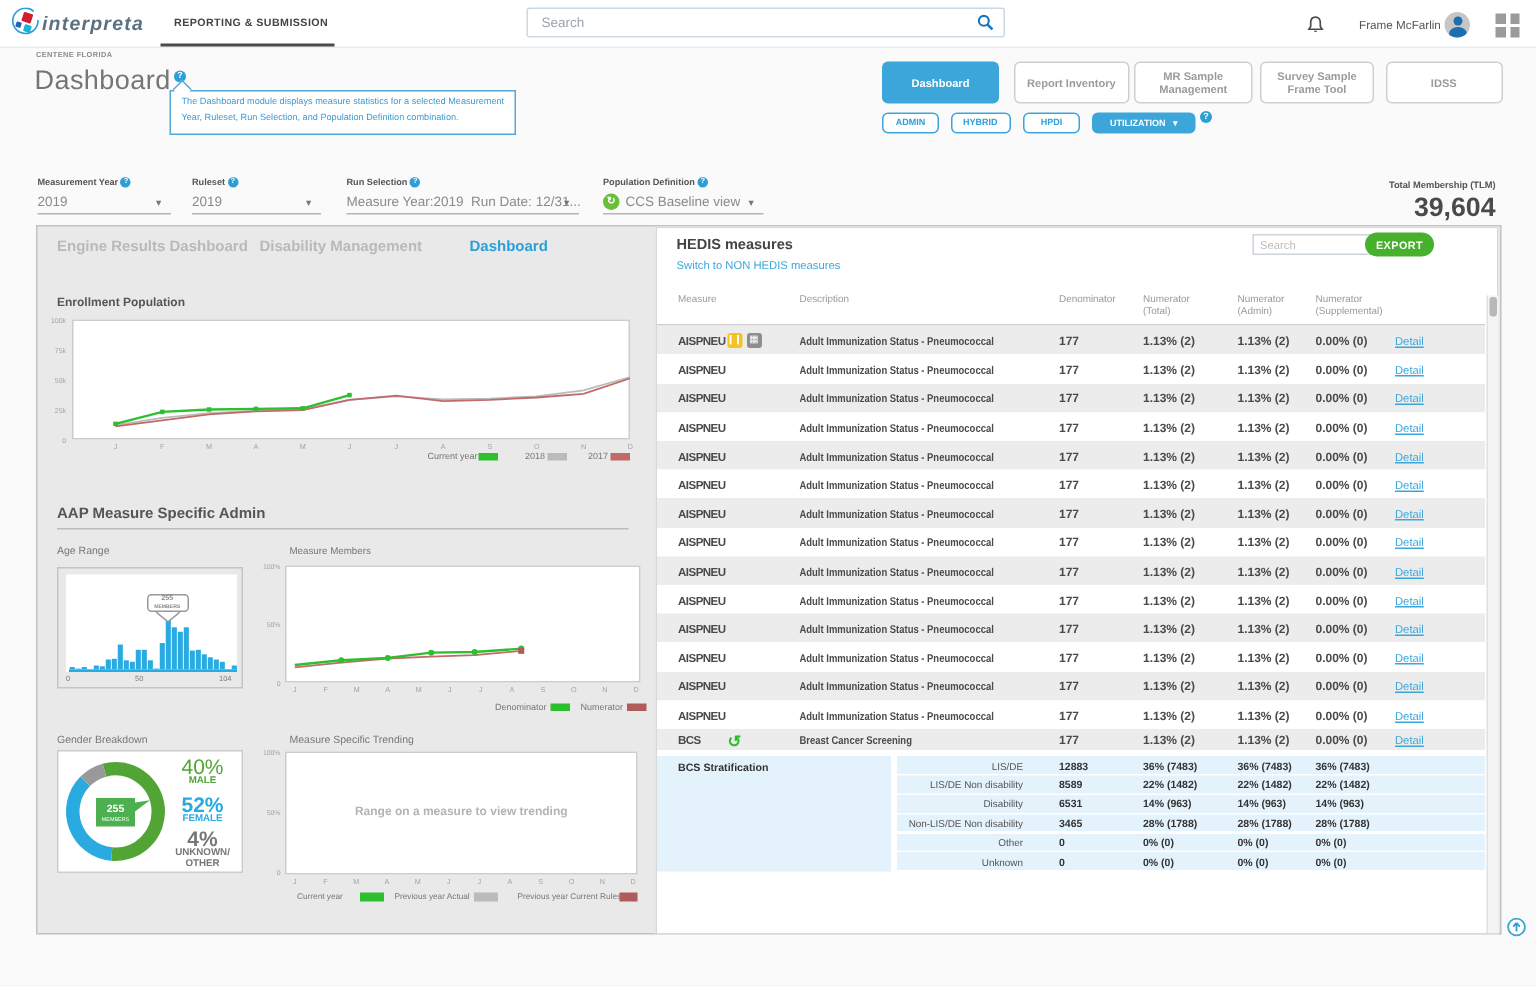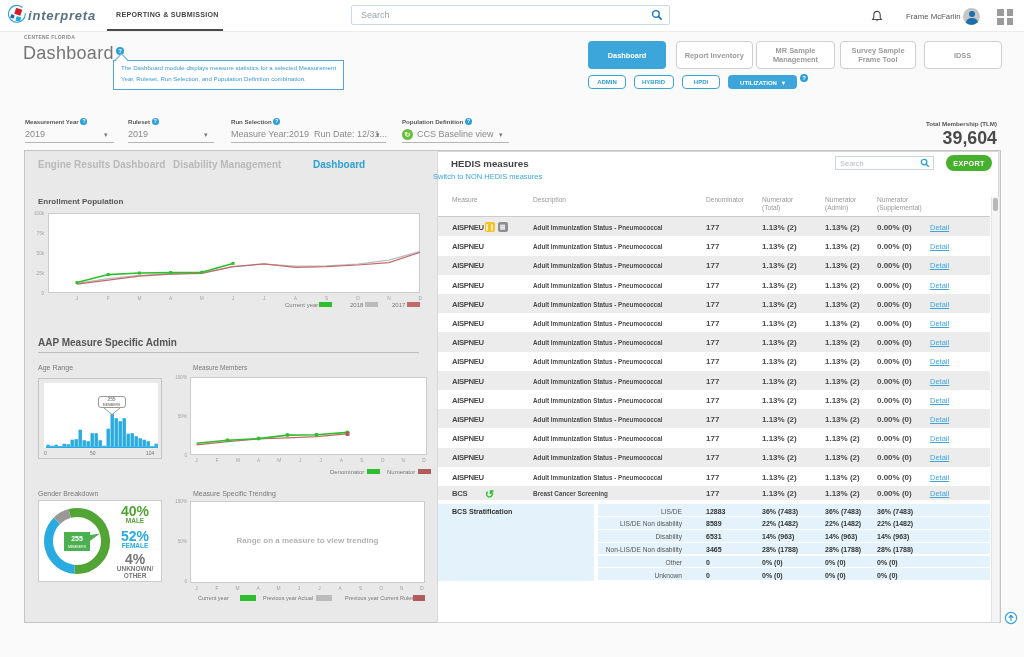--- a/index.html
+++ b/index.html
@@ -199,21 +199,21 @@
 <div class="abs" style="left:38px;top:500px;width:124px;height:82px;background:#fff;border:1px solid #ccc;"></div>
 <svg class="abs" style="left:42px;top:506px;" width="70" height="70" viewBox="0 0 70 70">
 <path d="M 27.62 7.47 A 28.5 28.5 0 1 1 32.52 63.39" fill="none" stroke="#52a535" stroke-width="9"></path>
 <path d="M 32.52 63.39 A 28.5 28.5 0 0 1 14.85 14.85" fill="none" stroke="#29abe2" stroke-width="9"></path>
 <path d="M 14.85 14.85 A 28.5 28.5 0 0 1 27.62 7.47" fill="none" stroke="#999999" stroke-width="9"></path>
 <rect x="22" y="26" width="26" height="19" fill="#4caf50"></rect>
 <polygon points="48,29 58,27.5 48,35" fill="#4caf50"></polygon>
 <text x="35" y="35" font-size="7" font-weight="bold" fill="#fff" text-anchor="middle" font-family="Liberation Sans">255</text>
 <text x="35" y="41.5" font-size="3.6" fill="#fff" text-anchor="middle" font-family="Liberation Sans">MEMBERS</text>
 </svg>
-<div class="abs" style="left:110px;top:503px;width:50px;text-align:center;font-size:14px;font-weight:bold;color:#52a535;">40%</div>
+<div class="abs" style="left:110px;top:503px;width:50px;text-align:center;font-size:14px;font-weight:normal;color:#52a535;">40%</div>
 <div class="abs" style="left:110px;top:517px;width:50px;text-align:center;font-size:6.5px;font-weight:bold;color:#52a535;">MALE</div>
 <div class="abs" style="left:110px;top:528px;width:50px;text-align:center;font-size:14px;font-weight:bold;color:#29abe2;">52%</div>
 <div class="abs" style="left:110px;top:542px;width:50px;text-align:center;font-size:6.5px;font-weight:bold;color:#29abe2;">FEMALE</div>
 <div class="abs" style="left:110px;top:551px;width:50px;text-align:center;font-size:14px;font-weight:bold;color:#777;">4%</div>
 <div class="abs" style="left:110px;top:565px;width:50px;text-align:center;font-size:6.5px;font-weight:bold;color:#777;line-height:7px;">UNKNOWN/<br>OTHER</div>
 
 <div class="abs" style="left:190px;top:501px;width:235px;height:82px;background:#fff;border:1px solid #ccc;"></div>
 <div class="abs" style="left:190px;top:536px;width:235px;text-align:center;font-size:8px;font-weight:bold;color:#b3b3b3;">Range on a measure to view trending</div>
 <div class="abs" style="left:166px;top:498.5px;width:21px;text-align:right;font-size:4.6px;color:#a3a3a3;">100%</div>
 <div class="abs" style="left:166px;top:538.5px;width:21px;text-align:right;font-size:4.6px;color:#a3a3a3;">50%</div>
@@ -231,28 +231,28 @@
 <div class="abs" style="left:397.5px;top:586px;width:8px;text-align:center;font-size:4.8px;color:#a3a3a3;">N</div>
 <div class="abs" style="left:418.0px;top:586px;width:8px;text-align:center;font-size:4.8px;color:#a3a3a3;">D</div>
 <div class="abs" style="left:198px;top:595px;font-size:5.5px;color:#777;">Current year</div>
 <div class="abs" style="left:240px;top:595px;width:16px;height:5.5px;background:#2ebf2e;"></div>
 <div class="abs" style="left:263px;top:595px;font-size:5.5px;color:#777;">Previous year Actual</div>
 <div class="abs" style="left:316px;top:595px;width:16px;height:5.5px;background:#bbbbbb;"></div>
 <div class="abs" style="left:345px;top:595px;font-size:5.5px;color:#777;">Previous year Current Rules</div>
 <div class="abs" style="left:413px;top:595px;width:12px;height:5.5px;background:#b05c5c;"></div>
 <div class="abs" style="left:437px;top:151px;width:562px;height:472px;background:#fff;border:1px solid #d8d8d8;"></div>
 <div class="abs" style="left:451px;top:158px;font-size:9.7px;font-weight:bold;color:#444;">HEDIS measures</div>
-<div class="abs" style="left:433px;top:172px;font-size:7.5px;color:#3ba6dc;">Switch to NON HEDIS measures</div>
+<div class="abs" style="left:451px;top:172px;font-size:7.5px;color:#3ba6dc;">Switch to NON HEDIS measures</div>
 <div class="abs" style="left:835px;top:156px;width:99px;height:14px;border:1px solid #ccd4dc;background:#fff;"></div>
 <div class="abs" style="left:840px;top:159px;font-size:7.5px;color:#bbb;">Search</div>
 <svg class="abs" style="left:920px;top:158px;" width="10" height="10" viewBox="0 0 12 12">
   <circle cx="4.9" cy="4.9" r="3.3" fill="none" stroke="#2d9fd7" stroke-width="1.6"></circle>
   <line x1="7.4" y1="7.4" x2="10.6" y2="10.6" stroke="#2d9fd7" stroke-width="1.8"></line>
 </svg>
-<div class="abs" style="left:946px;top:155px;width:46px;height:16px;background:#47b02c;border-radius:8px;color:#fff;font-size:7.2px;font-weight:bold;display:flex;align-items:center;justify-content:center;letter-spacing:0.3px;">EXPORT</div>
+<div class="abs" style="left:910px;top:155px;width:46px;height:16px;background:#47b02c;border-radius:8px;color:#fff;font-size:7.2px;font-weight:bold;display:flex;align-items:center;justify-content:center;letter-spacing:0.3px;">EXPORT</div>
 <div class="abs" style="left:452px;top:196px;font-size:6.6px;color:#999;">Measure</div>
 <div class="abs" style="left:533px;top:196px;font-size:6.6px;color:#999;">Description</div>
 <div class="abs" style="left:706px;top:196px;font-size:6.6px;color:#999;">Denominator</div>
 <div class="abs" style="left:762px;top:196px;font-size:6.6px;color:#999;line-height:8px;">Numerator<br>(Total)</div>
 <div class="abs" style="left:825px;top:196px;font-size:6.6px;color:#999;line-height:8px;">Numerator<br>(Admin)</div>
 <div class="abs" style="left:877px;top:196px;font-size:6.6px;color:#999;line-height:8px;">Numerator<br>(Supplemental)</div>
 <div class="abs" style="left:438px;top:215.5px;width:552px;height:1px;background:#ccc;"></div>
 <div class="abs" style="left:438px;top:217.2px;width:552px;height:19.20px;background:#ececec;"></div>
 <div class="abs" style="left:452px;top:223.0px;font-size:7.7px;font-weight:bold;color:#4a4a4a;letter-spacing:-0.35px;">AISPNEU</div>
 <div class="abs" style="left:533px;top:223.0px;font-size:7.5px;font-weight:bold;color:#4a4a4a;transform:scaleX(0.84);transform-origin:left top;white-space:nowrap;">Adult Immunization Status - Pneumococcal</div>

